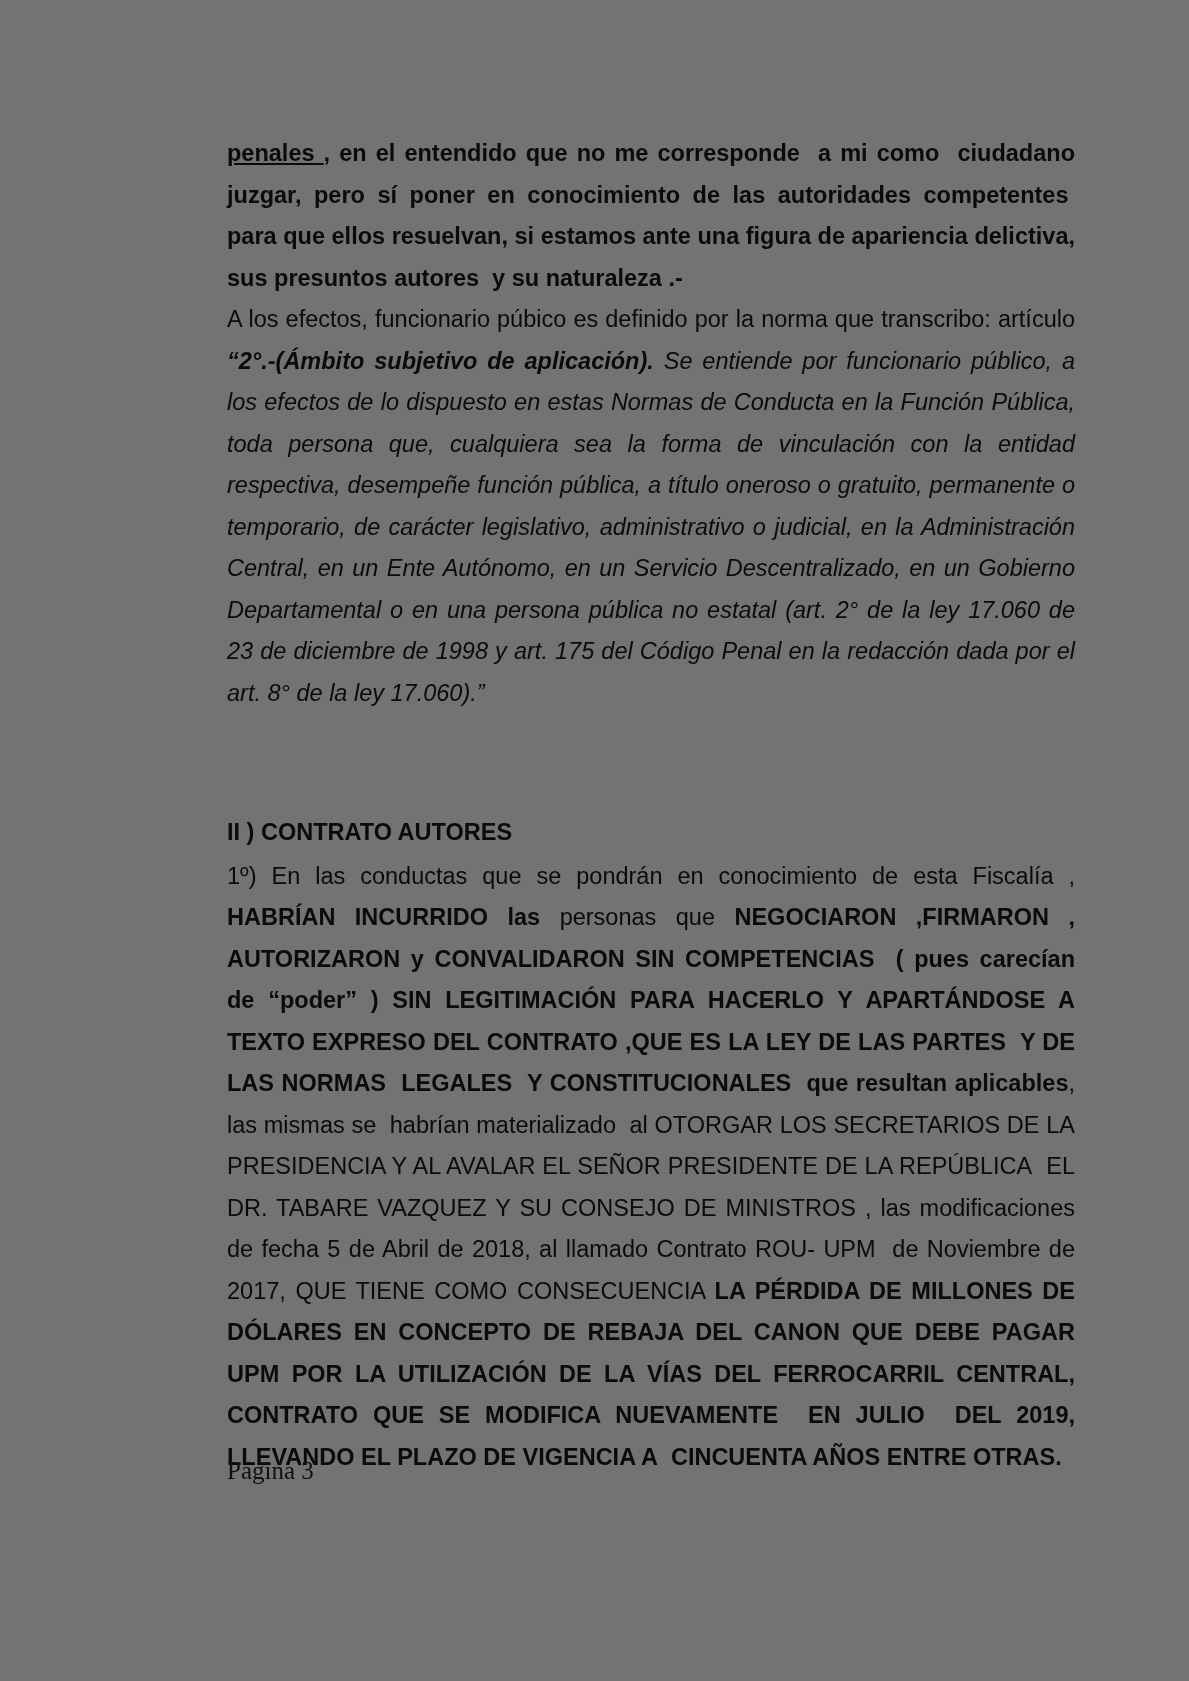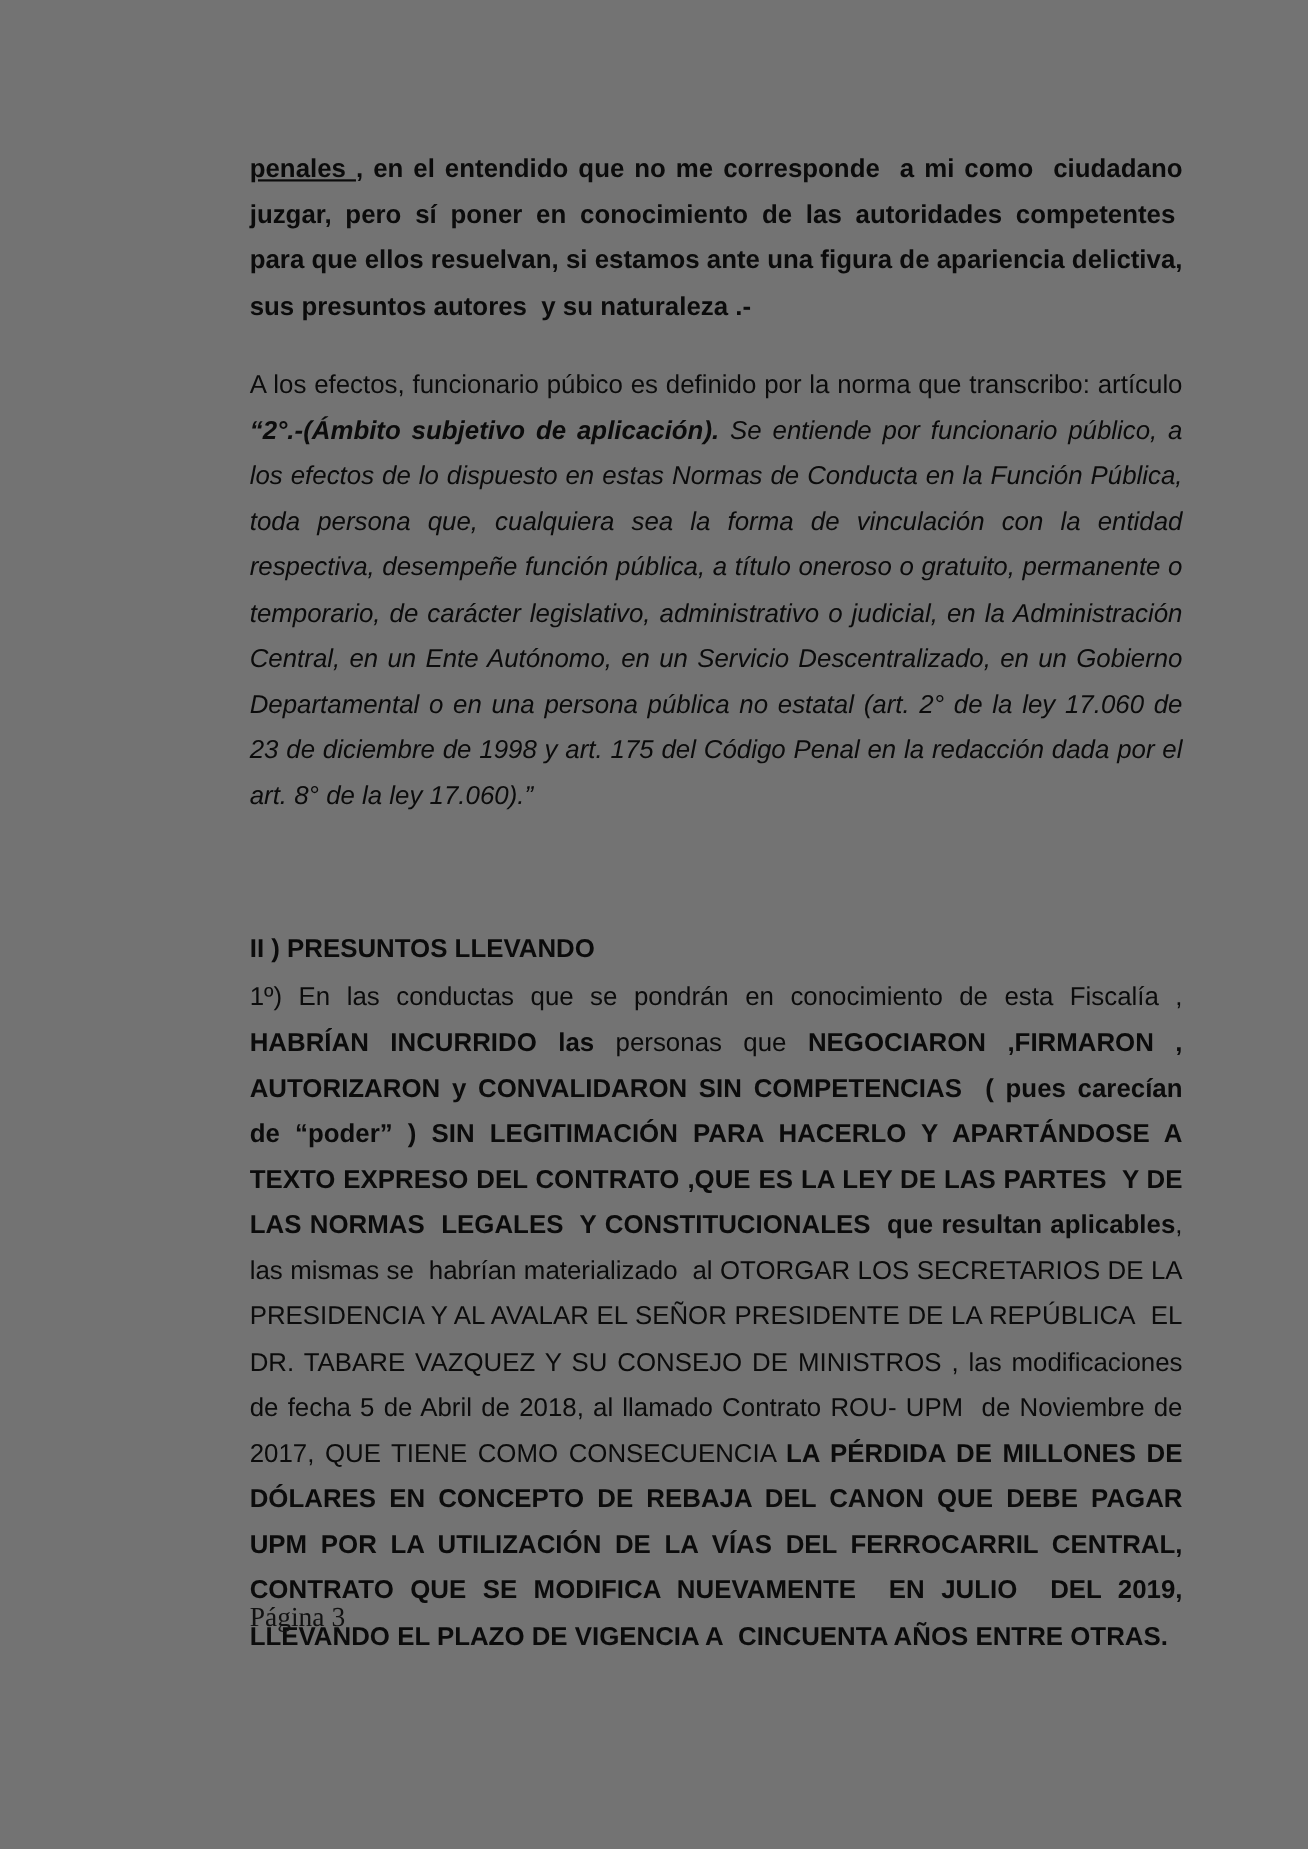--- a/index.html
+++ b/index.html
@@ -19,21 +19,21 @@
     width:848px;
   }
   .para{
     margin:0;
     font-size:23.5px;
     line-height:41.5px;
     text-align:justify;
     letter-spacing:0;
   }
   .para--intro{font-weight:bold;}
-  .para--quote{margin-top:30px;}
+  .para--quote{}
   .heading{
     margin:98px 0 0 0;
     font-size:23.5px;
     line-height:41.5px;
     font-weight:bold;
     text-align:left;
   }
   .para--autores{margin-top:2px;}
   .b{font-weight:bold;}
   .i{font-style:italic;}
@@ -50,19 +50,19 @@
 </style>
 </head>
 <body>
 
 <div class="page">
   <div class="content">
     <p class="para para--intro"><span class="b u ">penales </span><span class="b ">, en el entendido que no me corresponde&nbsp; a mi como&nbsp; ciudadano juzgar, pero sí poner en conocimiento de las autoridades competentes&nbsp; para que ellos resuelvan, si estamos ante una figura de apariencia delictiva, sus presuntos autores&nbsp; y su naturaleza .-</span></p>
 
     <p class="para para--quote"><span class="">A los efectos, funcionario púbico es definido por la norma que transcribo: artículo </span><span class="b i ">“2°.-(Ámbito subjetivo de aplicación).</span><span class="i "> Se entiende por funcionario público, a los efectos de lo dispuesto en estas Normas de Conducta en la Función Pública, toda persona que, cualquiera sea la forma de vinculación con la entidad respectiva, desempeñe función pública, a título oneroso o gratuito, permanente o temporario, de carácter legislativo, administrativo o judicial, en la Administración Central, en un Ente Autónomo, en un Servicio Descentralizado, en un Gobierno Departamental o en una persona pública no estatal (art. 2° de la ley 17.060 de 23 de diciembre de 1998 y art. 175 del Código Penal en la redacción dada por el art. 8° de la ley 17.060).”</span></p>
 
-    <p class="heading"><span class="b ">II ) PRESUNTOS LLEVANDO</span></p>
+    <p class="heading"><span class="b ">II ) CONTRATO AUTORES</span></p>
 
     <p class="para para--autores"><span class="">1º) En las conductas que se pondrán en conocimiento de esta Fiscalía , </span><span class="b ">HABRÍAN INCURRIDO las </span><span class="">personas que </span><span class="b ">NEGOCIARON ,FIRMARON , AUTORIZARON y CONVALIDARON SIN COMPETENCIAS&nbsp; ( pues carecían de “poder” ) SIN LEGITIMACIÓN PARA HACERLO Y APARTÁNDOSE A TEXTO EXPRESO DEL CONTRATO ,QUE ES LA LEY DE LAS PARTES&nbsp; Y DE LAS NORMAS&nbsp; LEGALES&nbsp; Y CONSTITUCIONALES&nbsp; que resultan aplicables</span><span class="">, las mismas se&nbsp; habrían materializado&nbsp; al OTORGAR LOS SECRETARIOS DE LA PRESIDENCIA Y AL AVALAR EL SEÑOR PRESIDENTE DE LA REPÚBLICA&nbsp; EL DR. TABARE VAZQUEZ Y SU CONSEJO DE MINISTROS , las modificaciones de fecha 5 de Abril de 2018, al llamado Contrato ROU- UPM&nbsp; de Noviembre de 2017, QUE TIENE COMO CONSECUENCIA </span><span class="b ">LA PÉRDIDA DE MILLONES DE DÓLARES EN CONCEPTO DE REBAJA DEL CANON QUE DEBE PAGAR UPM POR LA UTILIZACIÓN DE LA VÍAS DEL FERROCARRIL CENTRAL, CONTRATO QUE SE MODIFICA NUEVAMENTE&nbsp; EN JULIO&nbsp; DEL 2019, LLEVANDO EL PLAZO DE VIGENCIA A&nbsp; CINCUENTA AÑOS ENTRE OTRAS.</span></p>
   </div>
 
   <div class="footer">Página 3</div>
 </div>
 
 </body></html>

